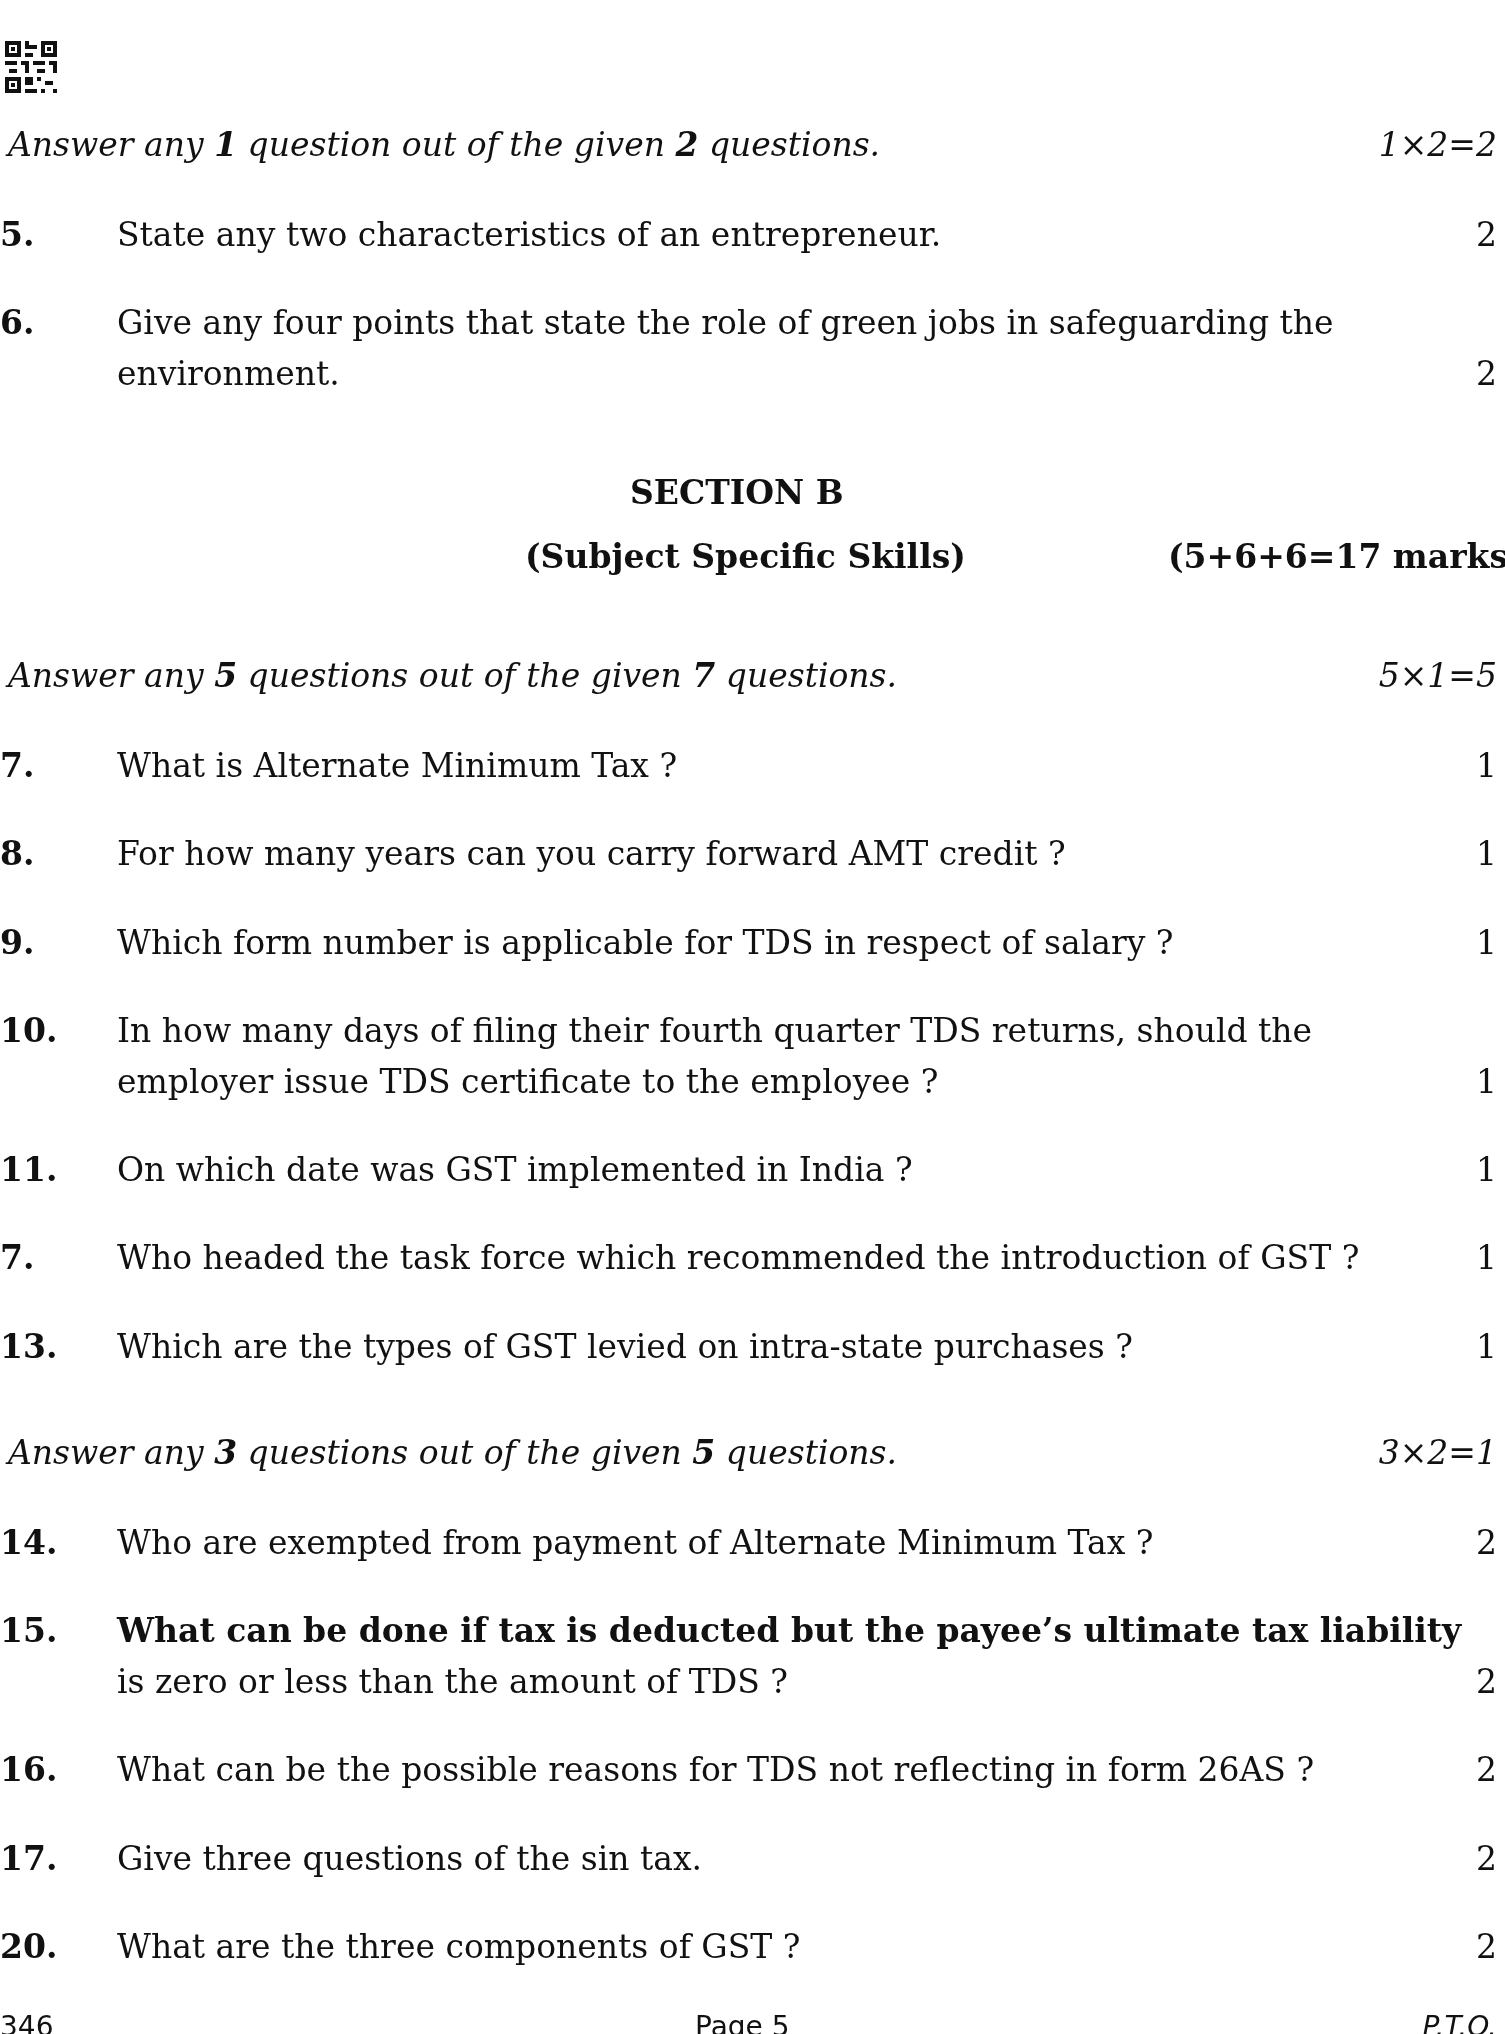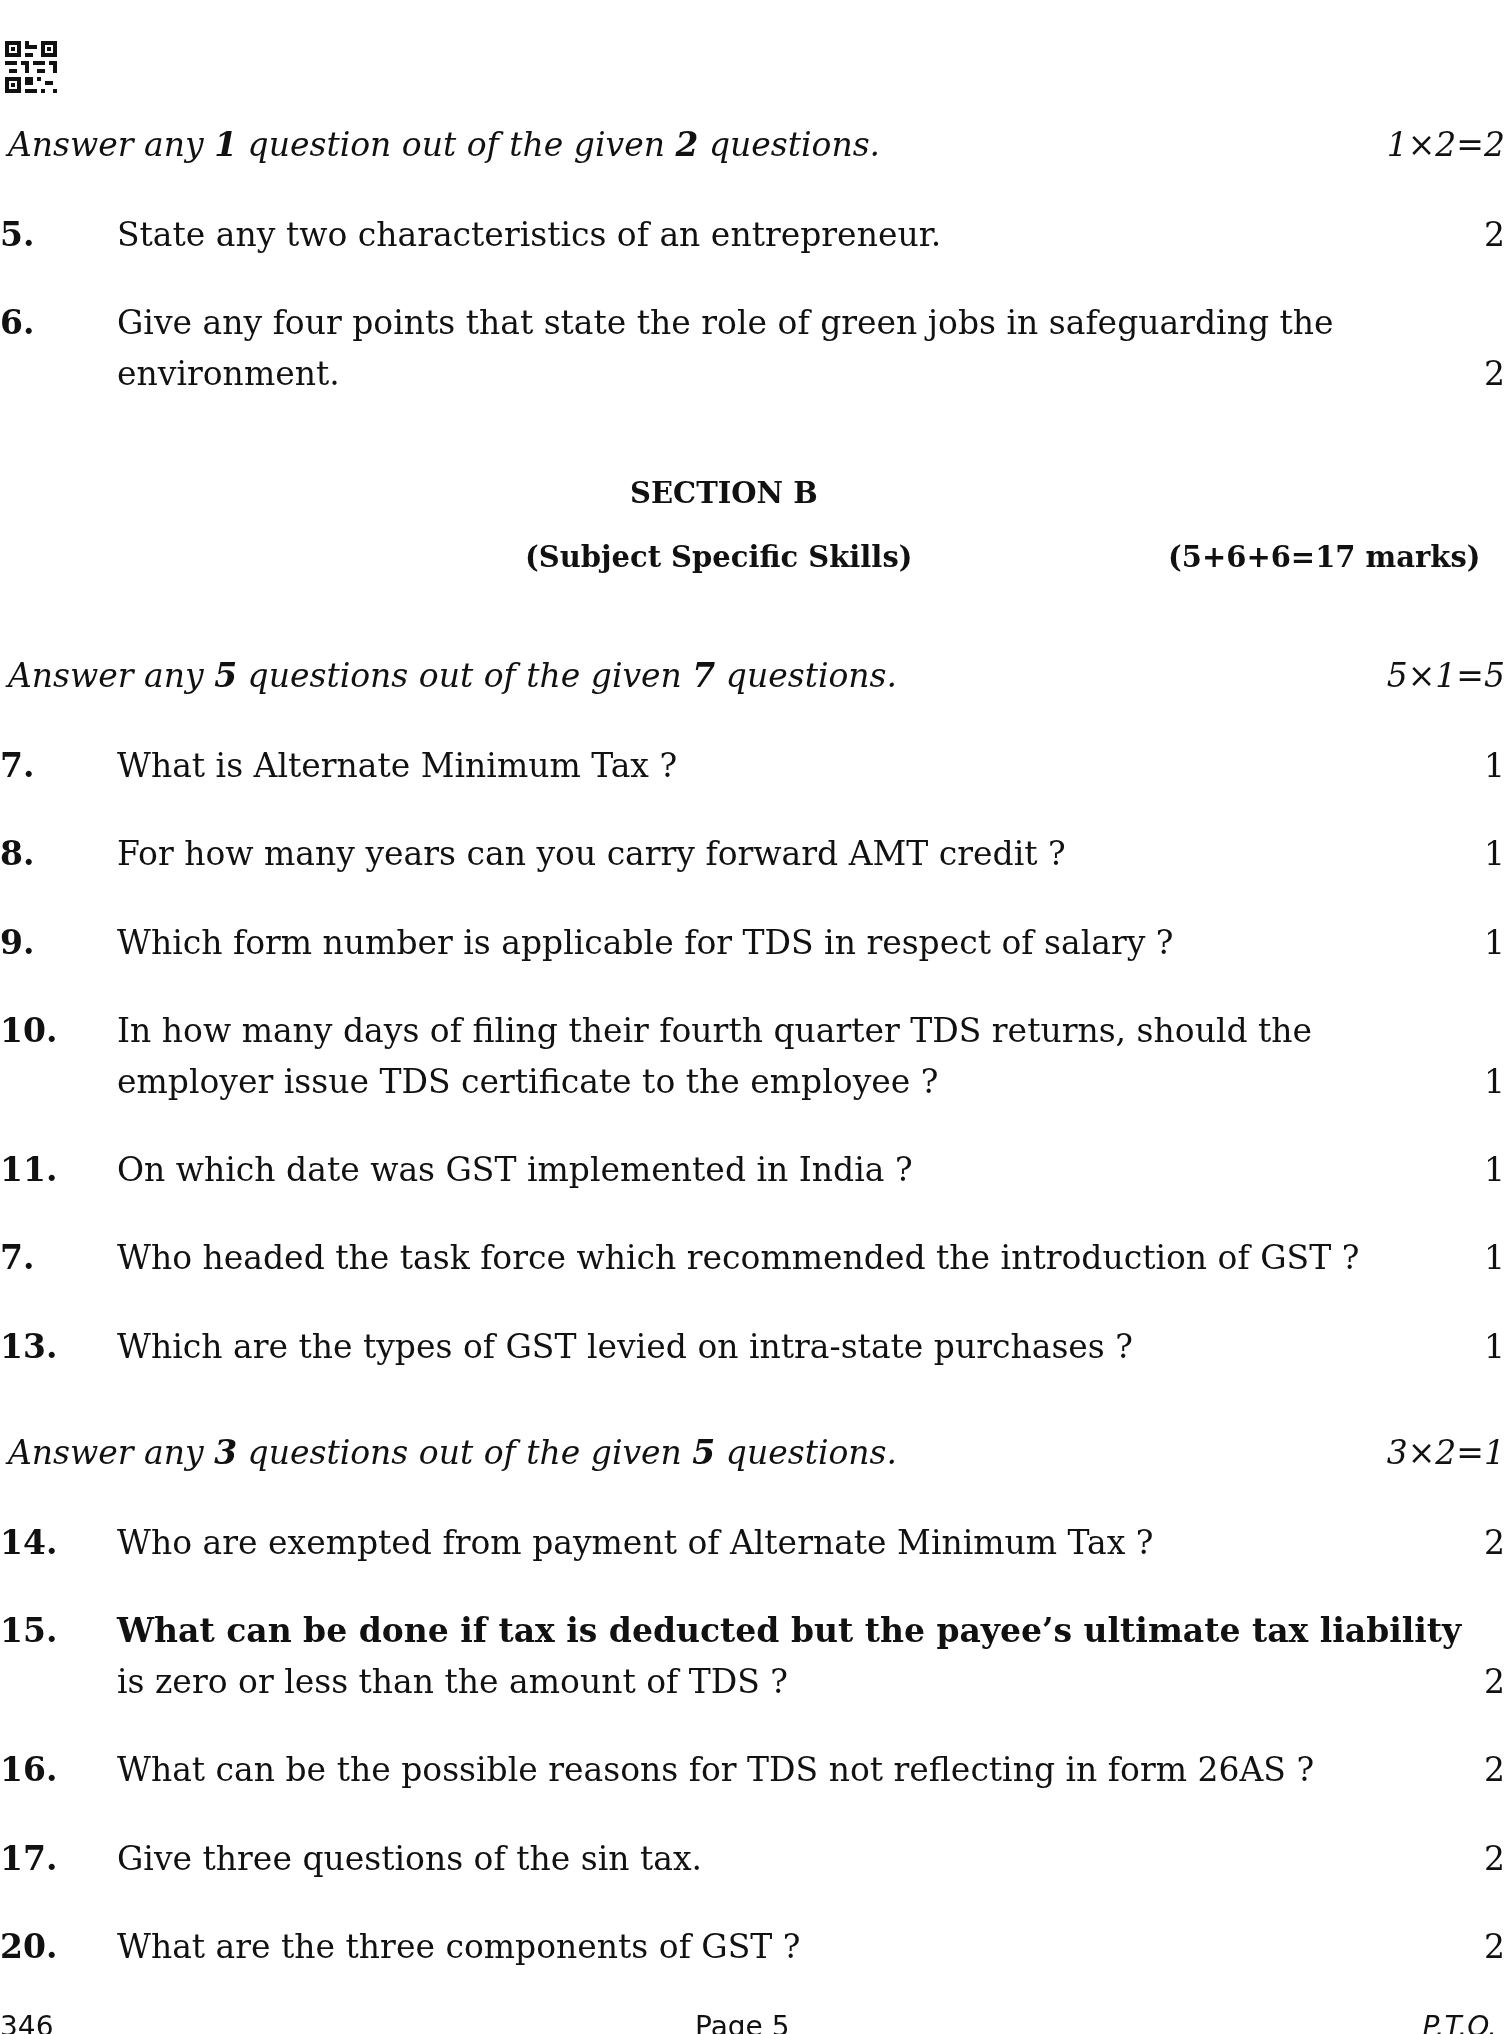--- a/index.html
+++ b/index.html
@@ -1,25 +1,25 @@
 <!DOCTYPE html>
 <html><head>
 <meta charset="utf-8">
 <style>
   html, body { margin:0; padding:0; background:#ffffff; }
   body { width:1505px; height:2034px; position:relative; overflow:hidden;
          font-family:"DejaVu Serif", serif; color:#111; }
   .line { position:absolute; left:0; width:1497px; font-size:33px; line-height:40px; white-space:nowrap;padding-left:8px; }
   .qnum { position:absolute; left:0; font-weight:bold; }
   .qtext { position:absolute; left:117px; }
-  .marks { position:absolute; right:0; }
+  .marks { position:absolute; right:8px; }
   .instr { font-style:italic; }
   .instr b { font-style:italic; }
   .bold { font-weight:bold;text-align:center; }
-  .center-head { position:absolute; font-weight:bold; font-size:29px; line-height:40px; white-space:nowrap; }
+  .center-head { position:absolute; font-weight:bold; font-size:33px; line-height:40px; white-space:nowrap; }
   .qr { position:absolute; left:5px; top:40px; width:52px; height:54px; }
   .footer { position:absolute; top:2010px; font-family:"DejaVu Sans", sans-serif; font-size:28px; line-height:34px; }
 </style>
 </head>
 <body>
 
 <svg class="qr" viewBox="0 0 13 13">
   <rect x="0" y="0" width="4" height="4" fill="#111"></rect>
     <rect x="1" y="1" width="2" height="2" fill="#fff"></rect>
     <rect x="1.5" y="1.5" width="1" height="1" fill="#111"></rect>

